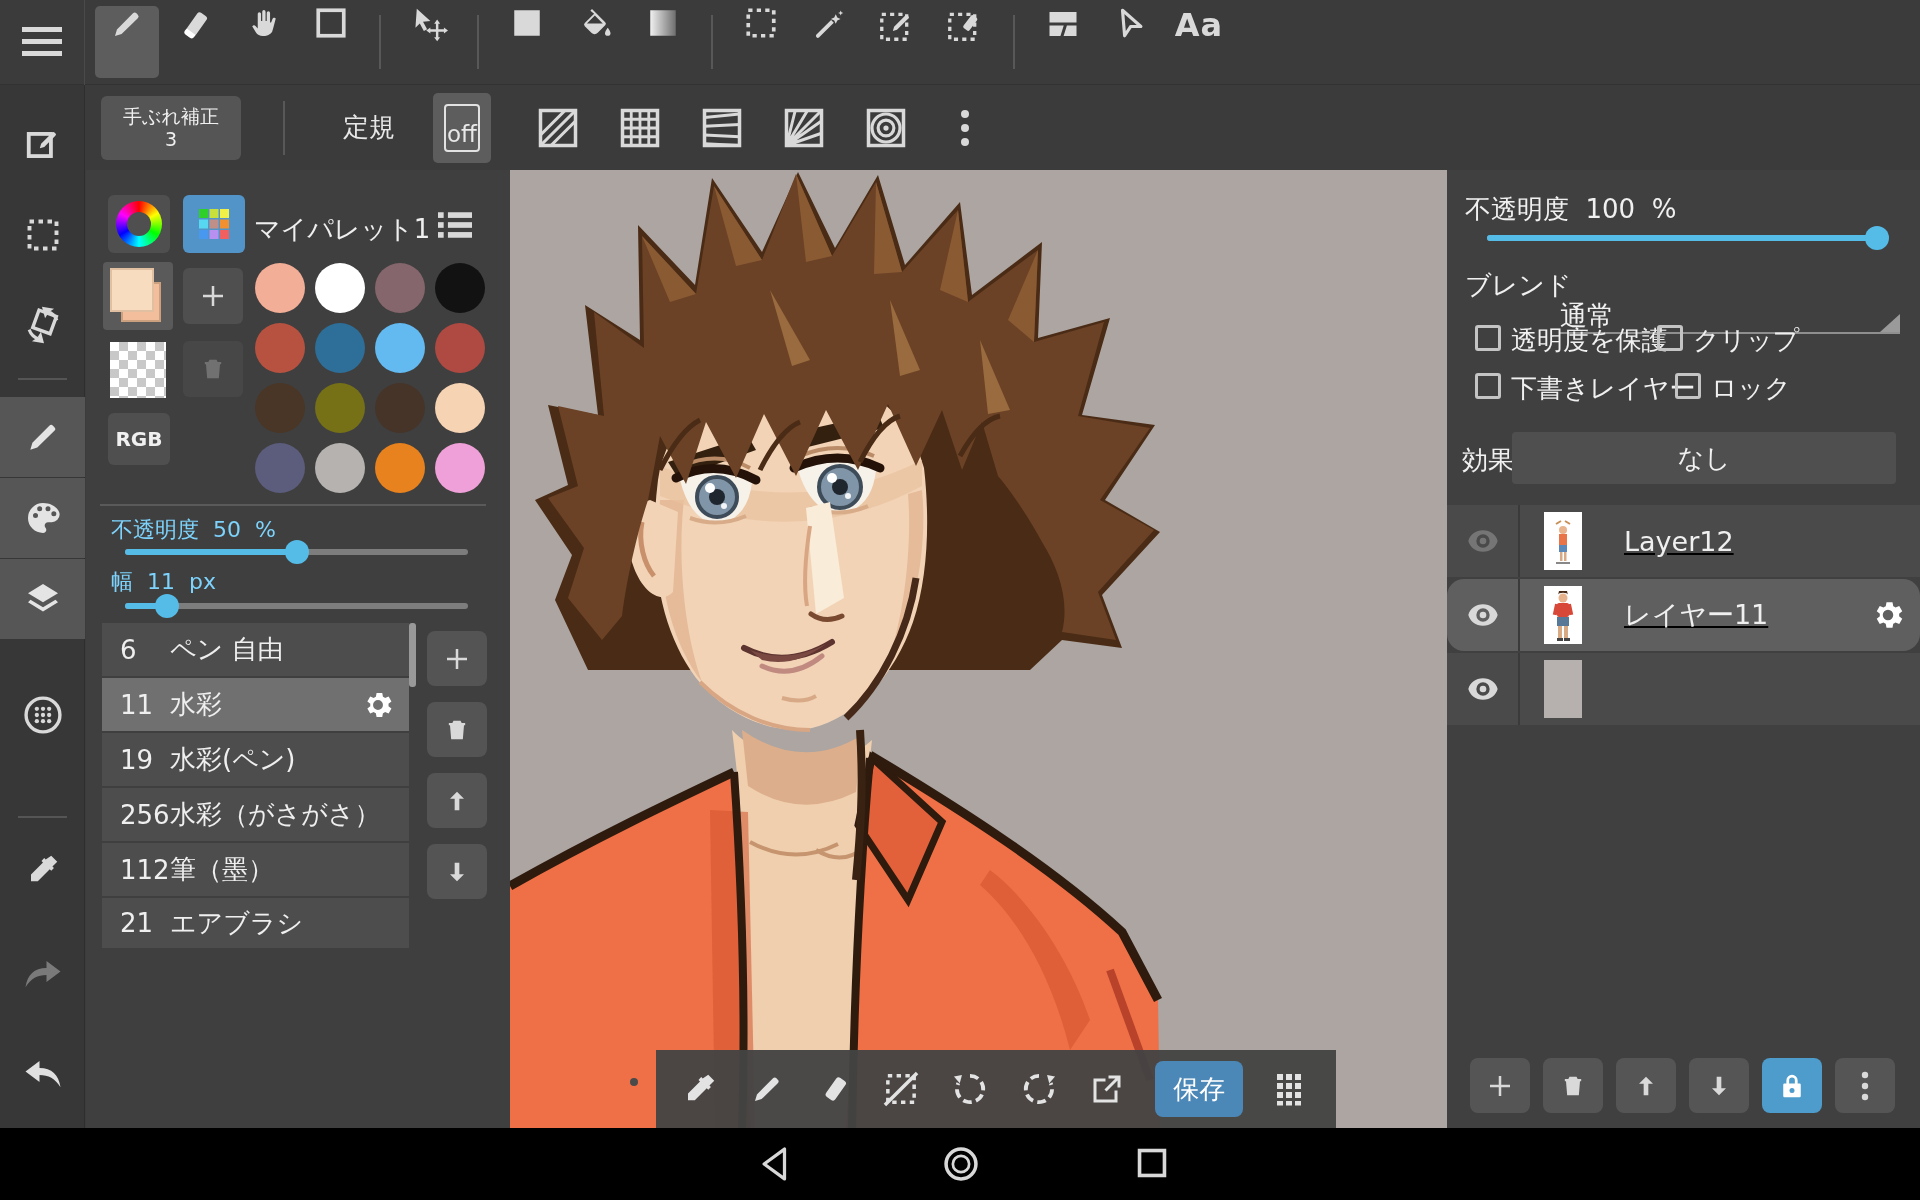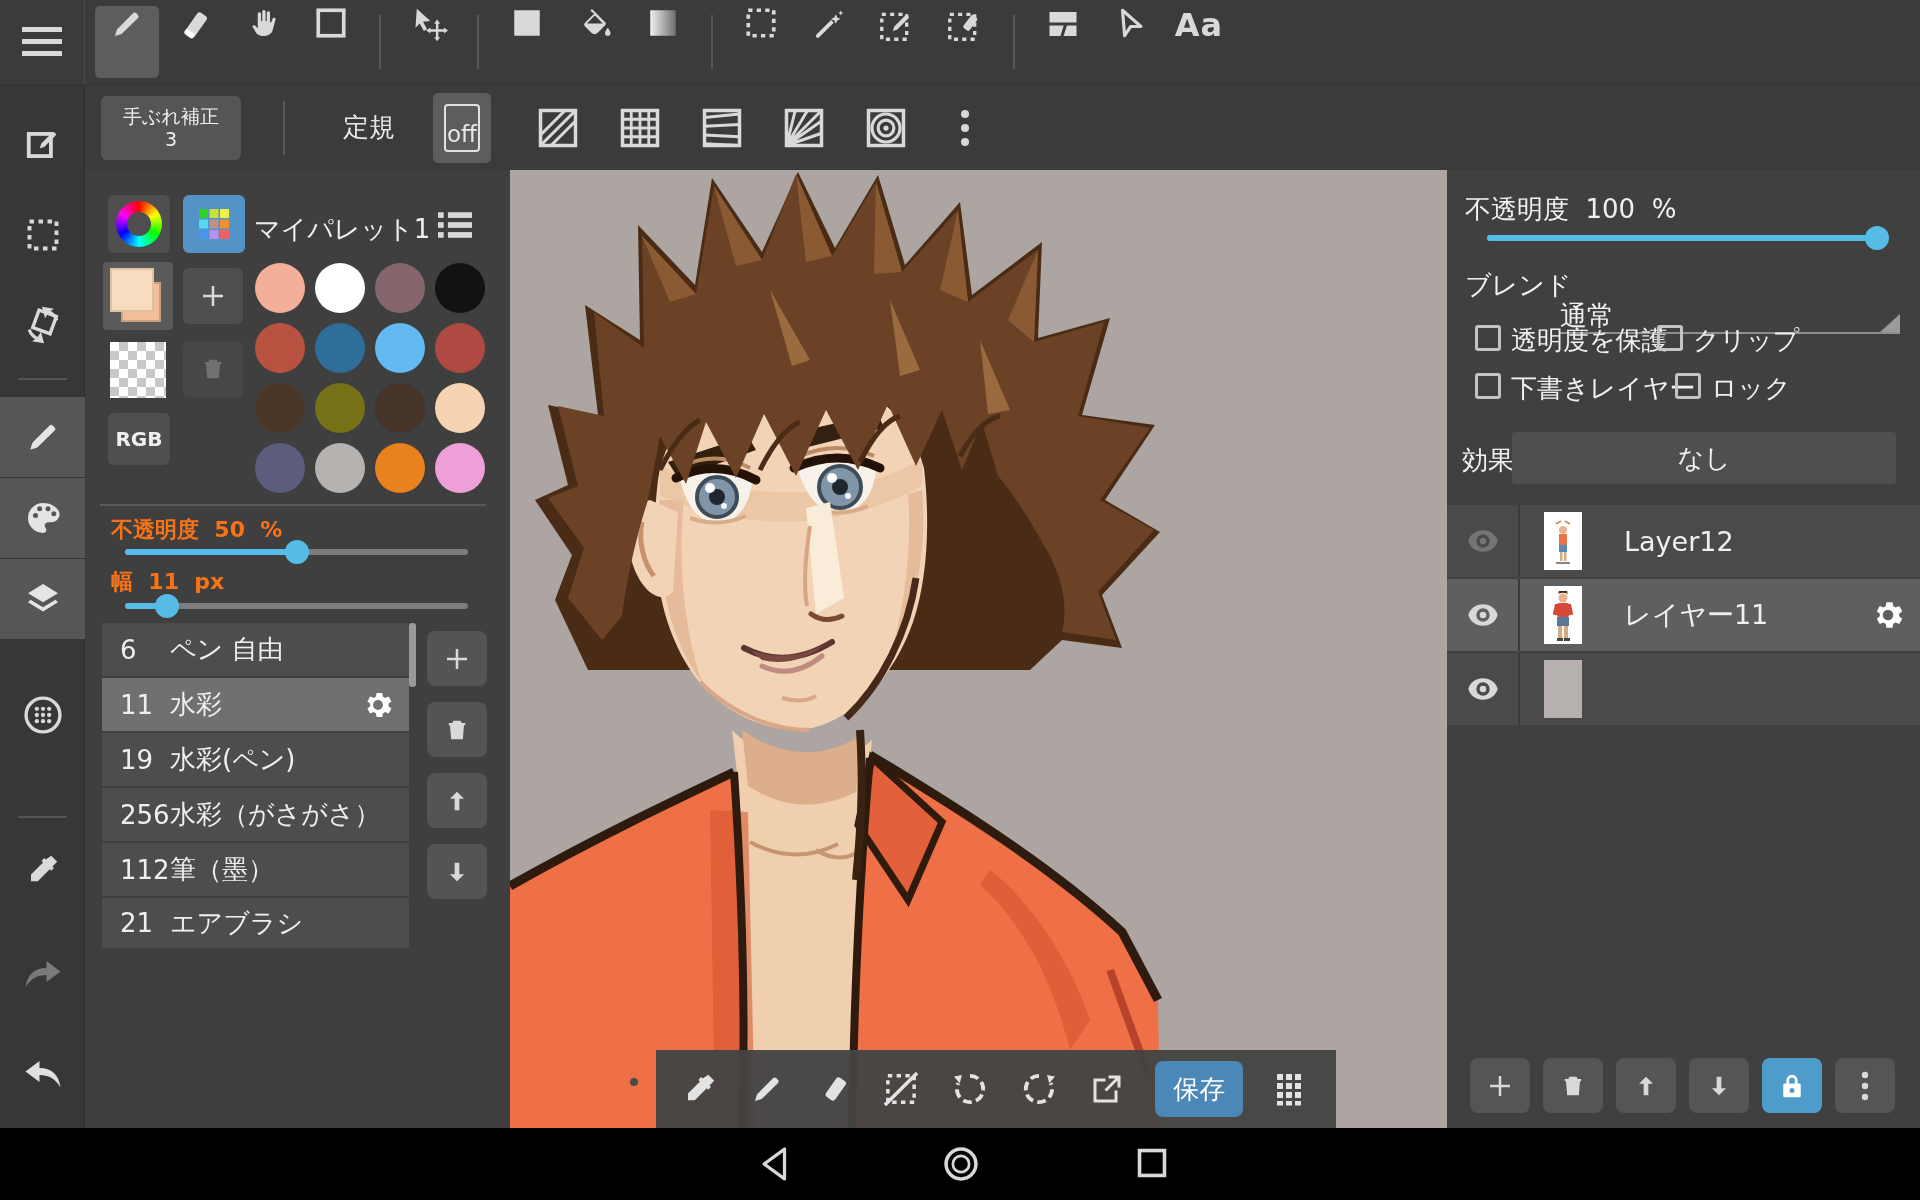--- a/index.html
+++ b/index.html
@@ -44,21 +44,21 @@
   .side-div { position:absolute; left:18px; width:49px; height:2px; background:#555; }
 
   
   .left-panel { position:absolute; left:86px; top:170px; width:424px; height:958px; background:#3f3f3f; }
   .sq-btn { background:#4f4f4f; border-radius:6px; display:flex; align-items:center; justify-content:center; }
   .pal-title { position:absolute; left:168px; top:42px; color:#efefef; font-size:26px; }
   .swatch { position:absolute; border-radius:50%; width:50px; height:50px; }
   .rgb-btn { position:absolute; left:22px; top:243px; width:62px; height:52px; color:#f0f0f0;
              font-weight:bold; font-size:20px; }
   .hr { position:absolute; left:14px; top:334px; width:386px; height:2px; background:#5a5a5a; }
-  .sl-label { position:absolute; color:#f97316; font-size:22px;font-weight:bold; }
+  .sl-label { position:absolute; color:#7dd3fc; font-size:22px; }
   .track { position:absolute; height:6px; background:#7d7d7d; border-radius:3px; }
   .fill { position:absolute; left:0; top:0; height:6px; border-radius:3px; }
   .thumb { position:absolute; top:-9px; width:24px; height:24px; border-radius:50%; }
 
   .brush-list { position:absolute; left:16px; top:453px; width:307px; }
   .brush-row { position:relative; height:53px; background:#4d4d4d; margin-bottom:2px;
                display:flex; align-items:center; color:#efefef; font-size:26px; }
   .brush-row.selected { background:#707070; }
   .brush-id { width:68px; padding-left:18px; }
   .brush-scroll { position:absolute; left:323px; top:453px; width:7px; height:64px;
@@ -84,22 +84,22 @@
                 border-bottom:2px solid #8f8f8f; color:#f0f0f0; font-size:27px; }
   .dd-tri { position:absolute; right:0; bottom:0; width:0; height:0;
                 border-left:20px solid transparent; border-bottom:18px solid #9a9a9a; }
   .cb { position:absolute; width:26px; height:26px; border:3px solid #c4c4c4; border-radius:3px; }
   .cb-label { position:absolute; color:#f0f0f0; font-size:26px; }
   .effect-btn { position:absolute; left:65px; top:262px; width:384px; height:52px; background:#4f4f4f;
                 border-radius:4px; color:#f0f0f0; font-size:26px; display:flex;
                 align-items:center; justify-content:center; }
   .layers { position:absolute; left:0; top:335px; width:473px; }
   .layer-row { position:relative; height:72px; background:#4a4a4a; margin-bottom:2px;
-                display:flex; align-items:center; }
-  .layer-row.selected { background:#5f5f5f; }
+                display:flex; align-items:center;text-decoration:underline; }
+  .layer-row.selected { background:#5f5f5f;border-radius:17px; }
   .eye-cell { width:73px; display:flex; align-items:center; justify-content:center;
                 border-right:2px solid #3a3a3a; height:100%; }
   .thumb-cell { width:38px; height:58px; margin-left:24px; background:#fff; overflow:hidden; }
   .layer-name { margin-left:42px; color:#f0f0f0; font-size:27px; flex:1; }
   .rp-btns { position:absolute; left:0px; top:888px; width:473px; display:flex; gap:13px; padding-left:23px; }
   .rp-btn { width:60px; height:55px; background:#555; border-radius:8px;
                 display:flex; align-items:center; justify-content:center; }
 
   
   .navbar { position:absolute; left:0; top:1128px; width:1920px; height:72px; background:#000; }

